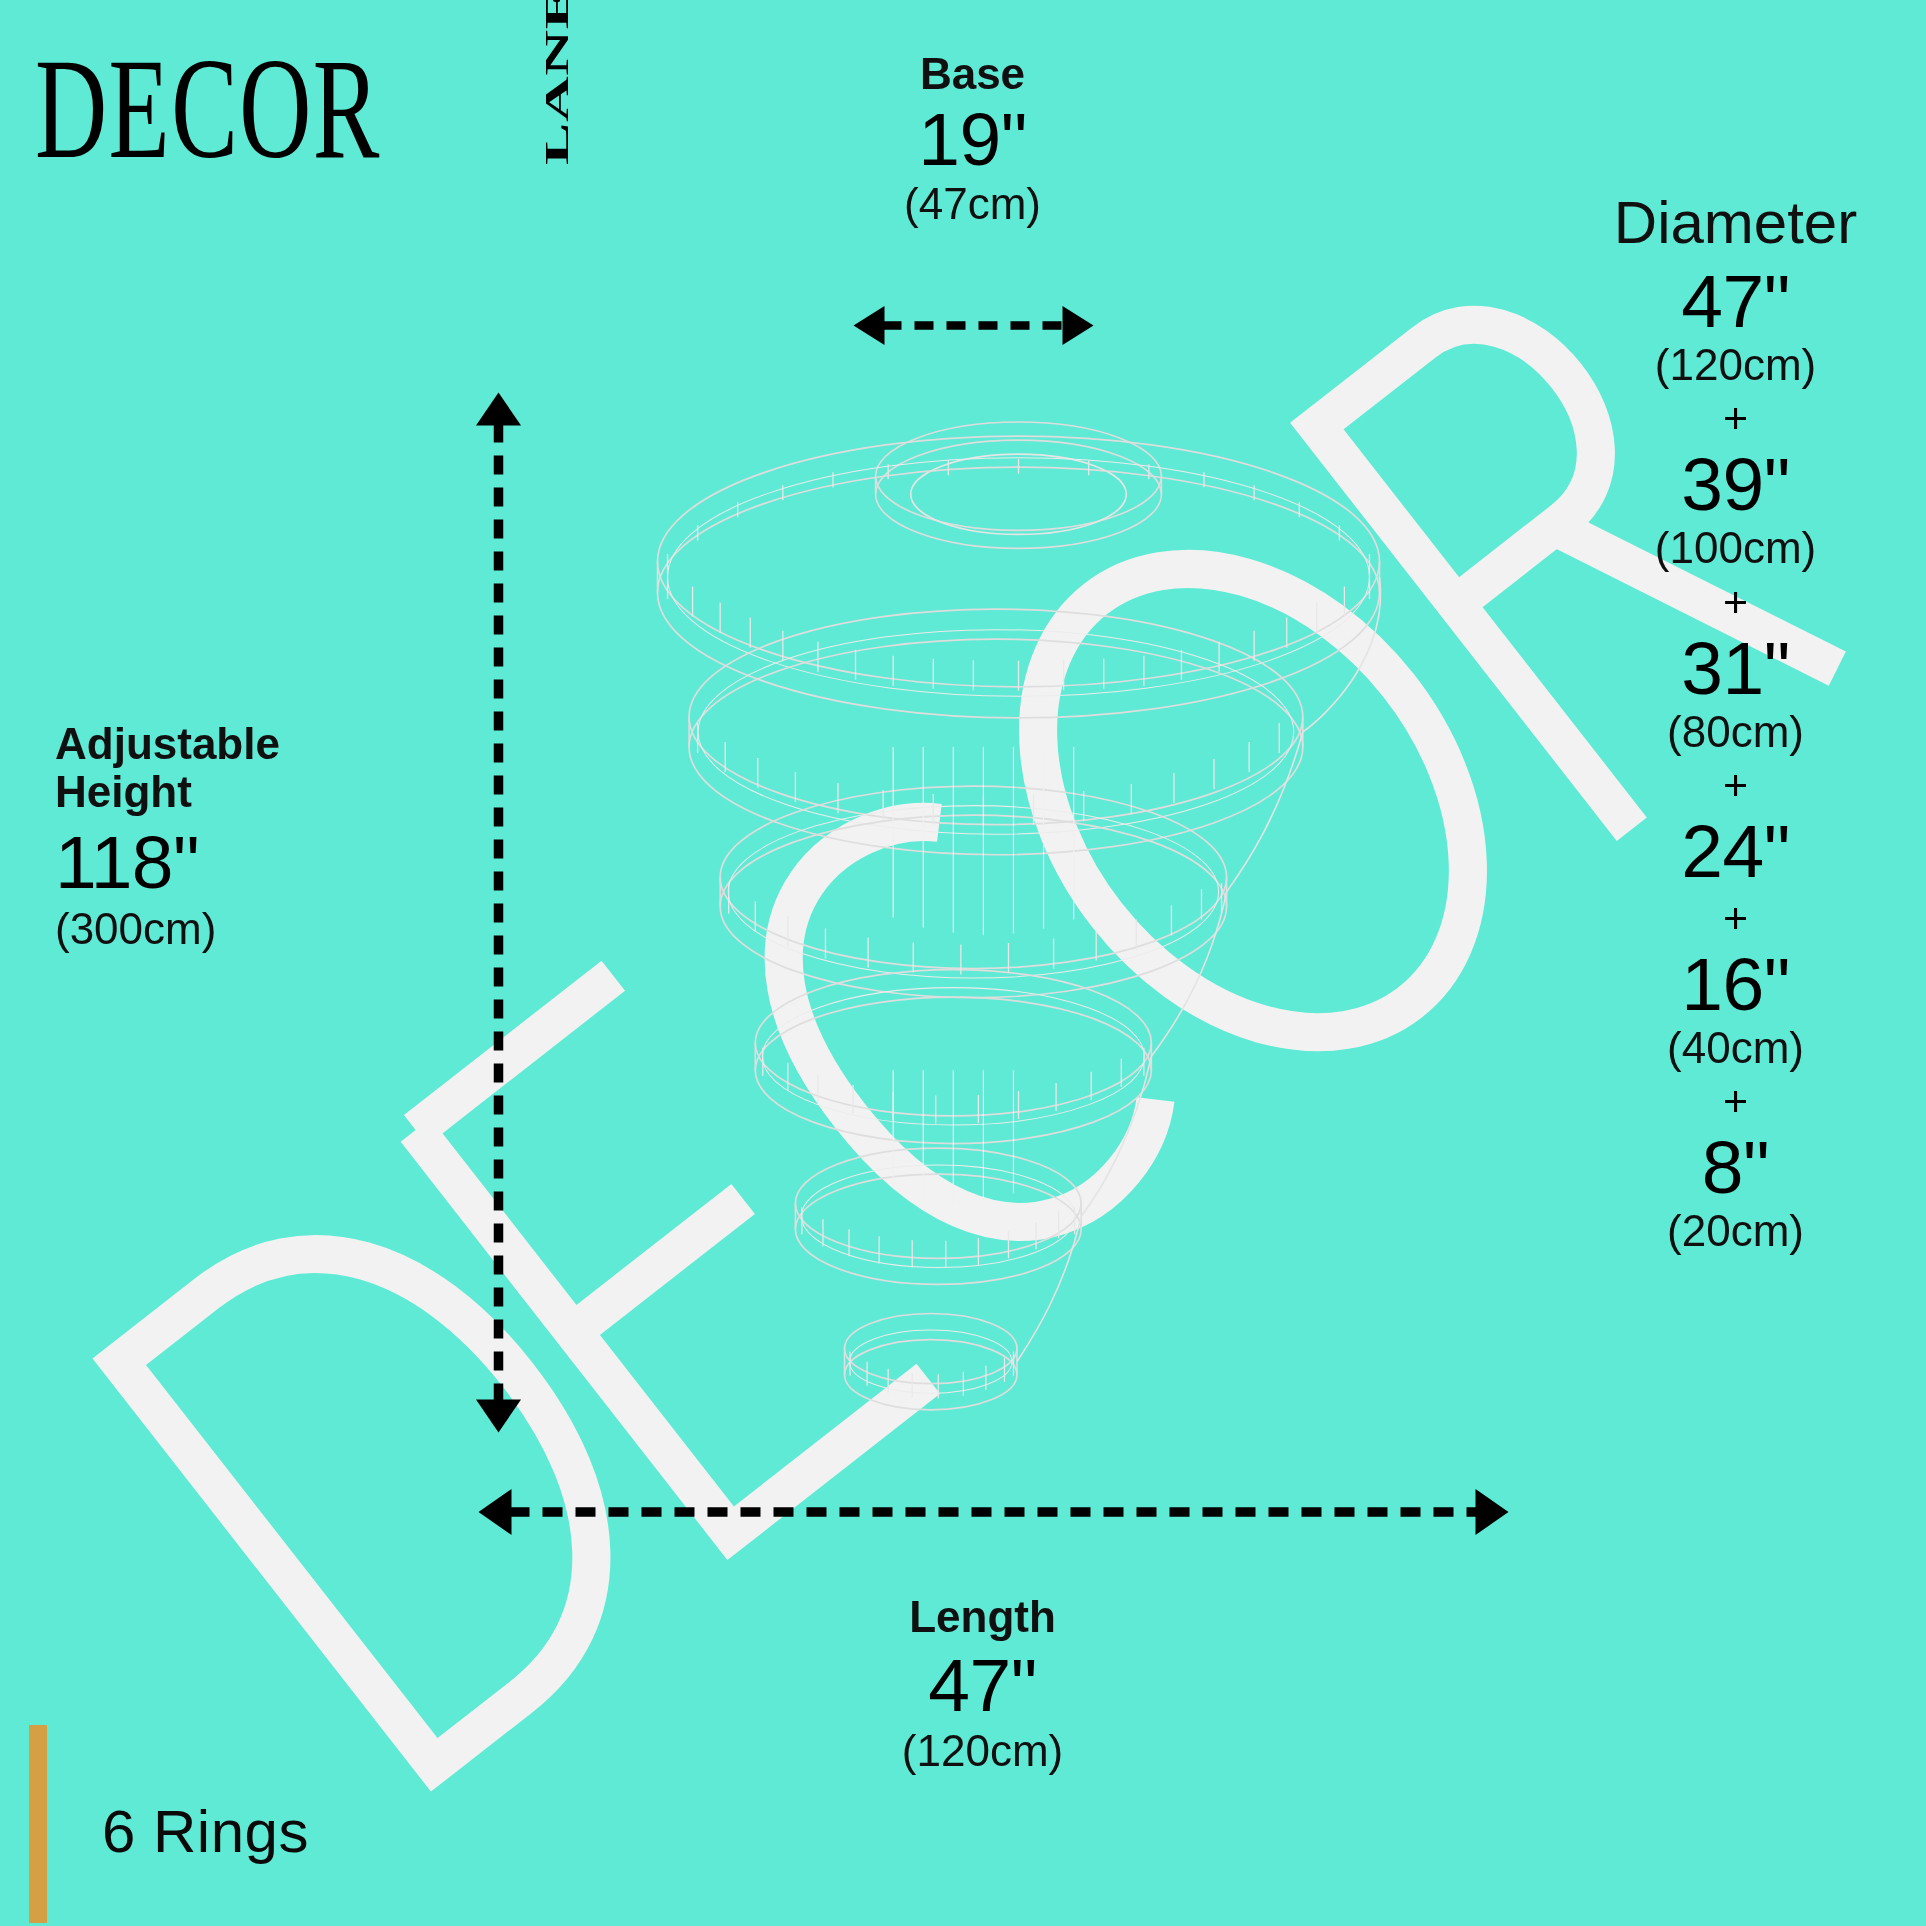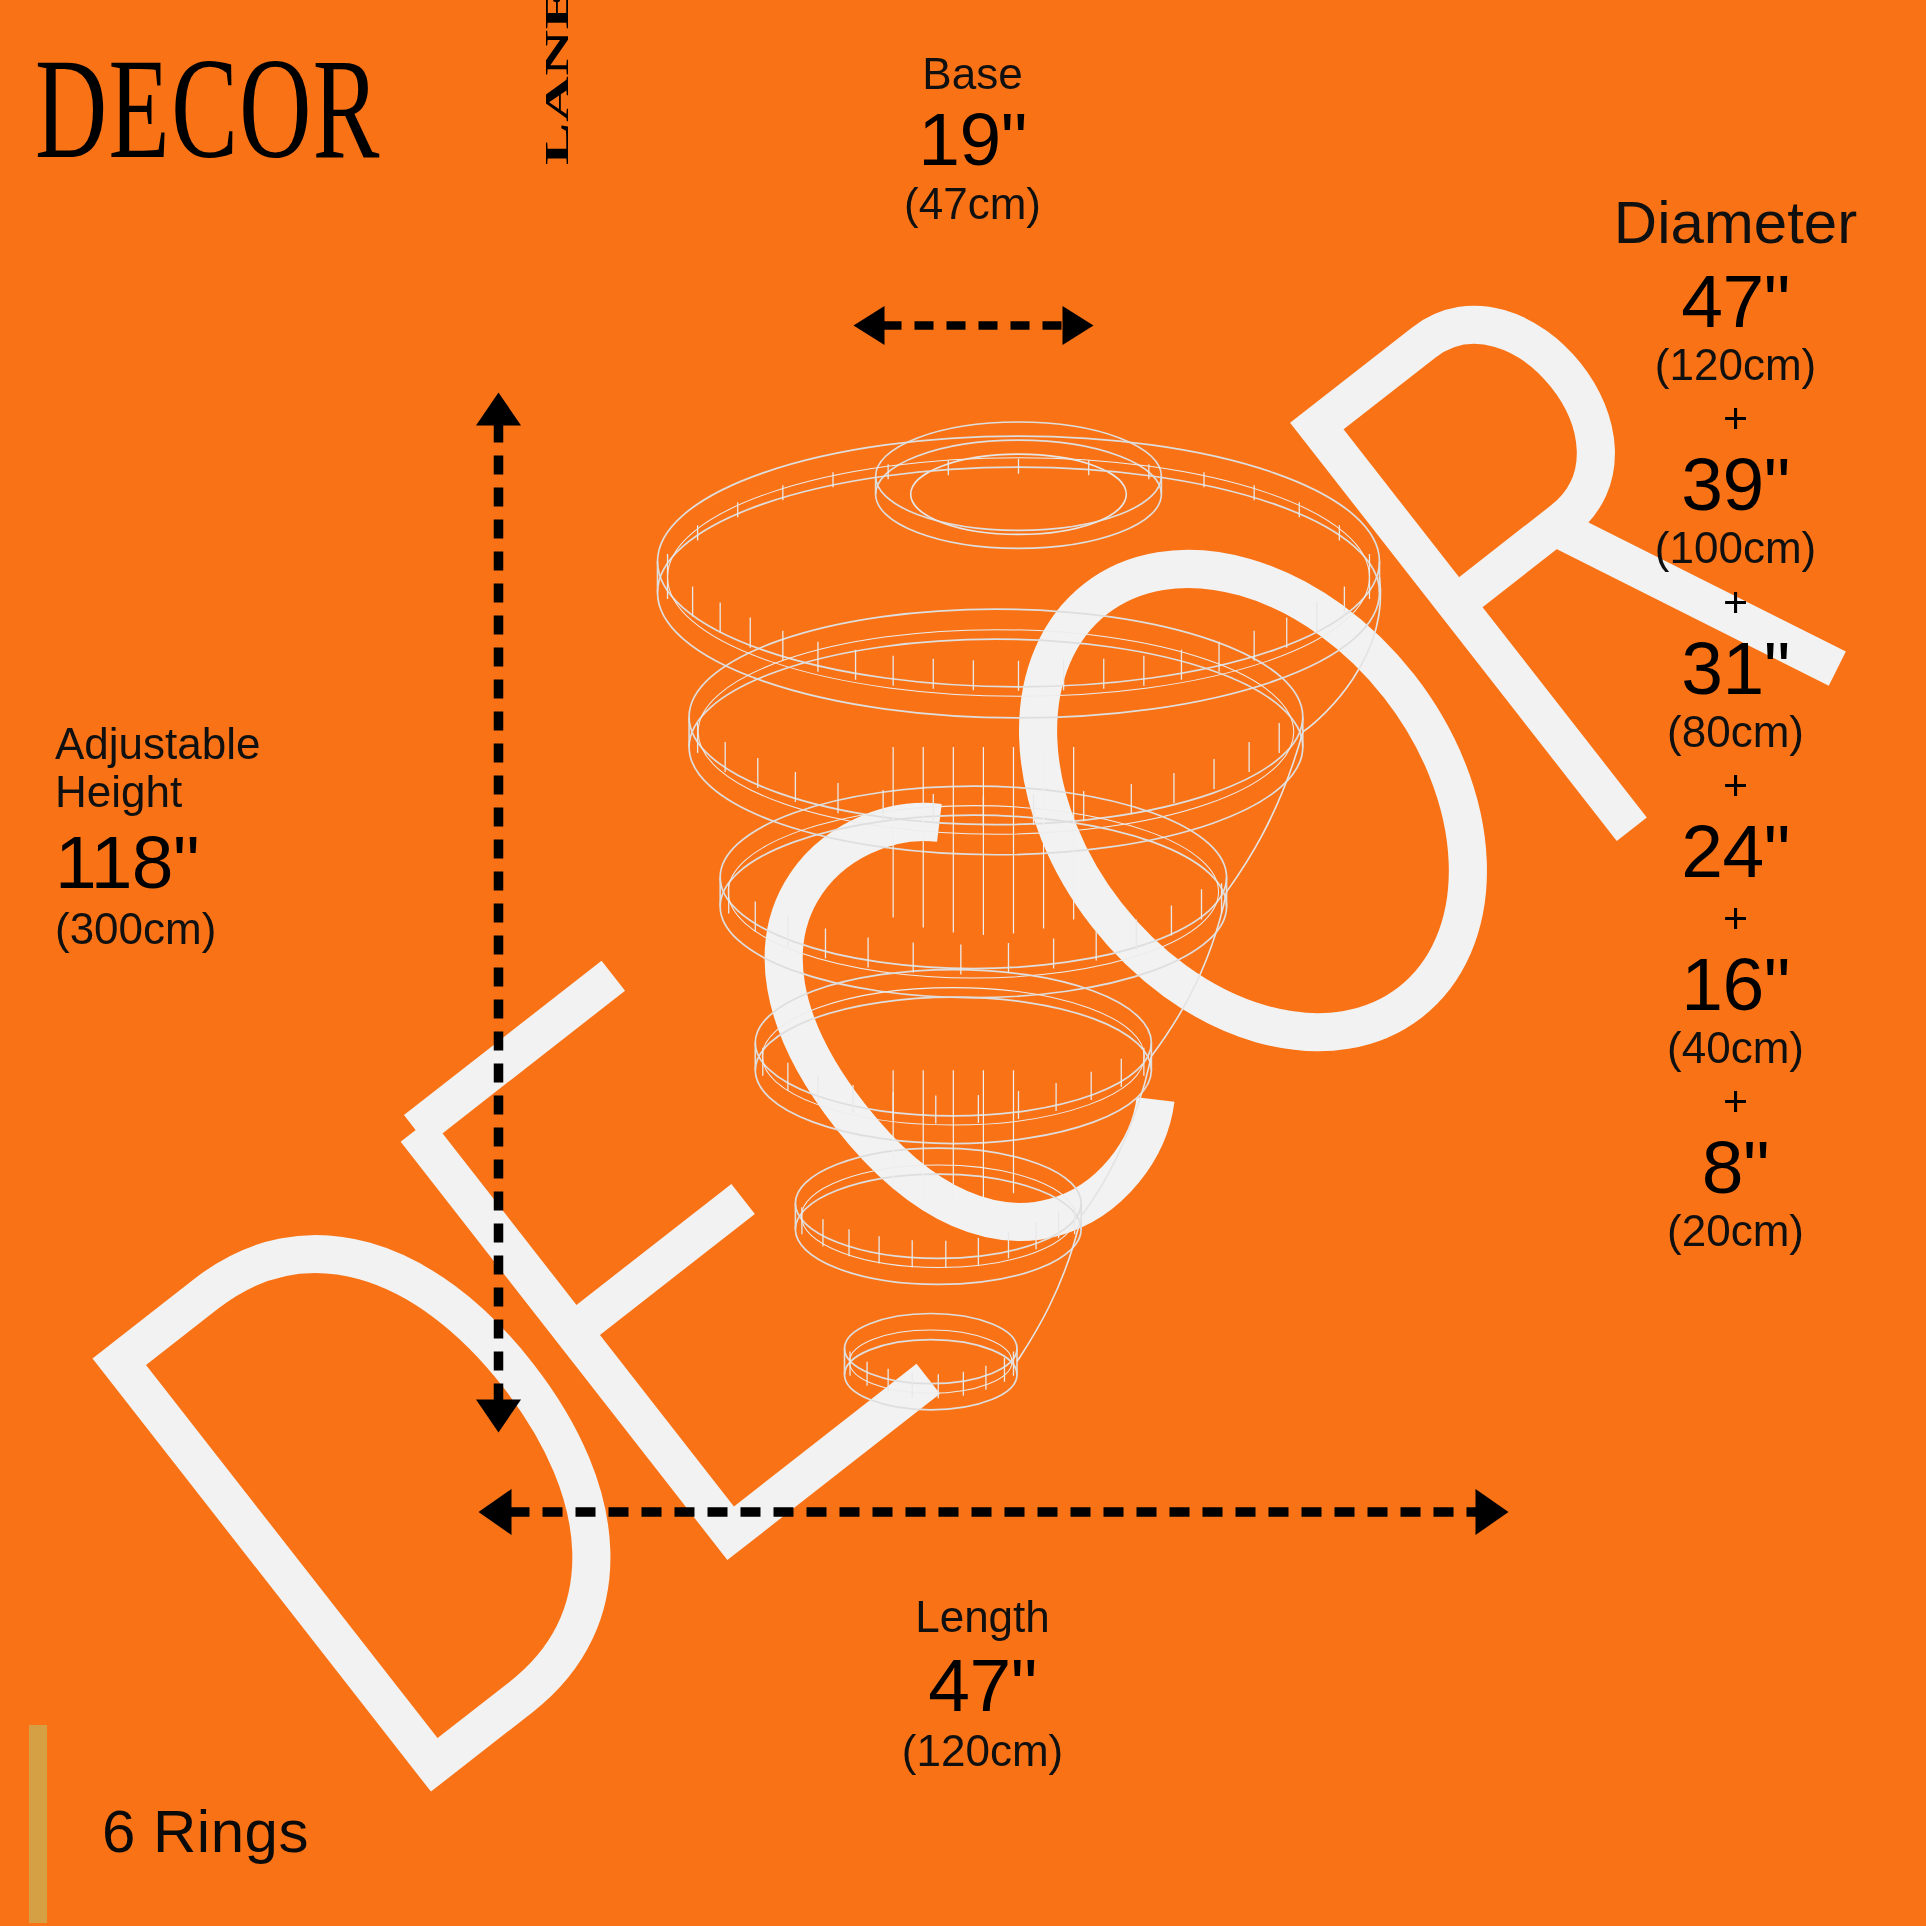--- a/index.html
+++ b/index.html
@@ -9,21 +9,21 @@
     background: #ffffff;
   }
   body {
     font-family: "Liberation Sans", sans-serif;
     color: #000000;
   }
   #page {
     position: relative;
     width: 1926px;
     height: 1926px;
-    background: #f97316;
+    background: #5eead4;
     overflow: hidden;
   }
 
   
   .watermark {
     position: absolute;
     left: 0; top: 0;
     width: 1926px; height: 1926px;
     pointer-events: none;
     z-index: 1;
@@ -75,21 +75,21 @@
     color: #000;
     transform: rotate(-90deg) scaleX(1.32) scaleY(0.72);
     transform-origin: left top;
     white-space: nowrap;
   }
 
   
   .dim-label {
     font-size: 44px;
     line-height: 1.08;
-    font-weight: 400;
+    font-weight: 700;
     color: #101010;
     letter-spacing: 0px;
   }
   .dim-value {
     font-size: 75px;
     line-height: 1.02;
     font-weight: 400;
     color: #000;
     letter-spacing: -0.5px;
   }

